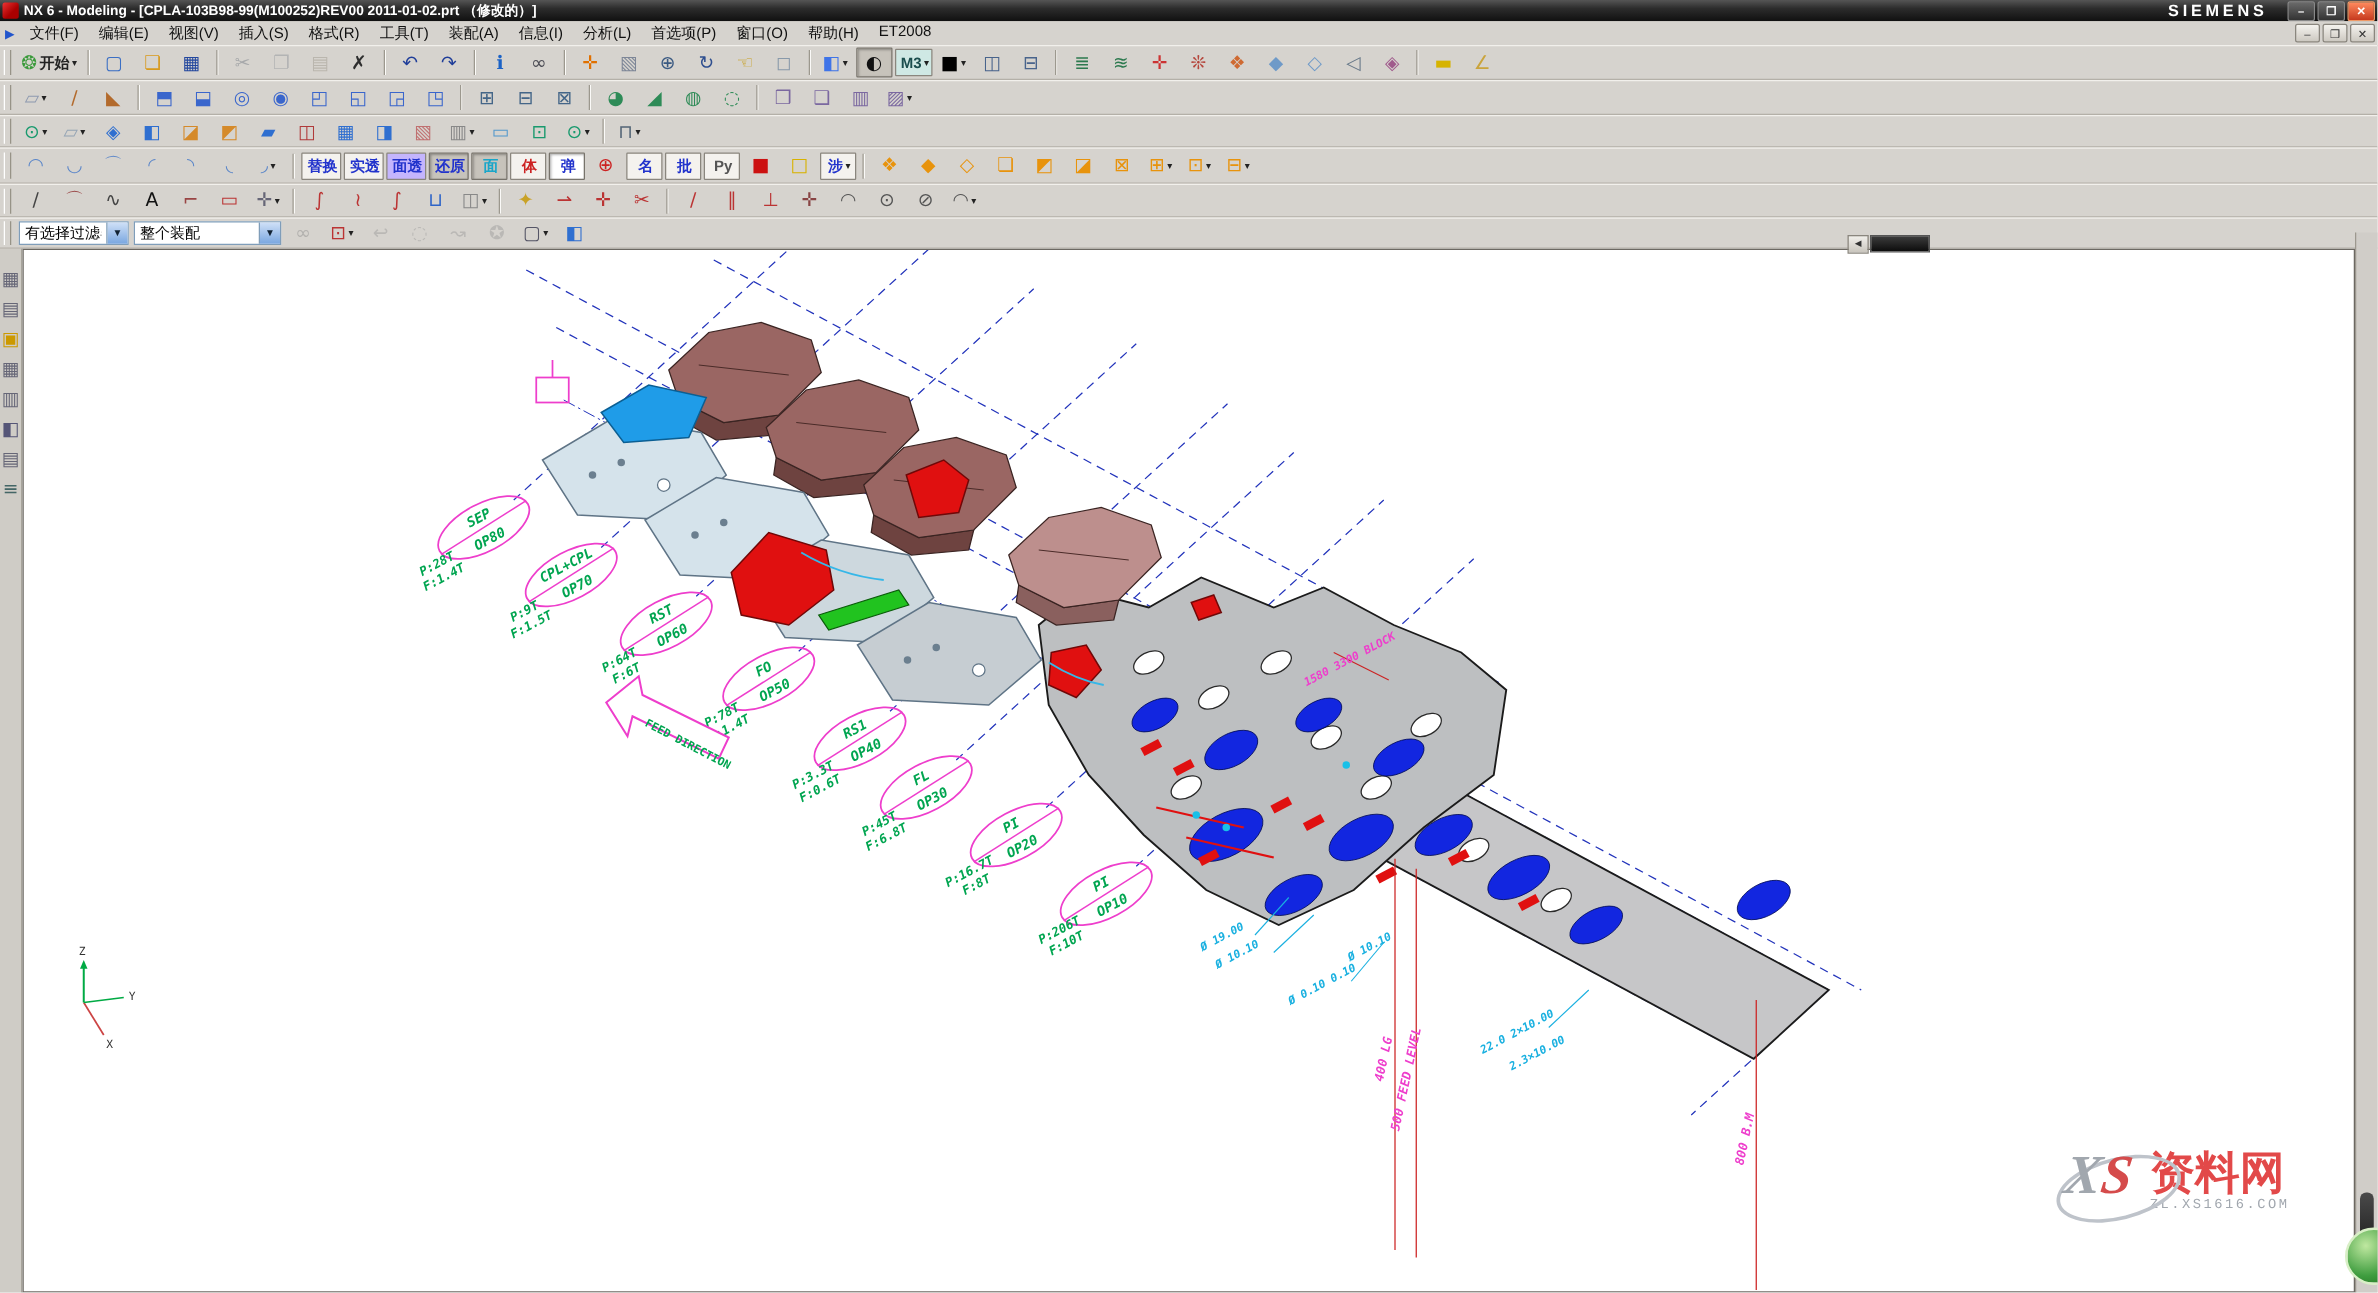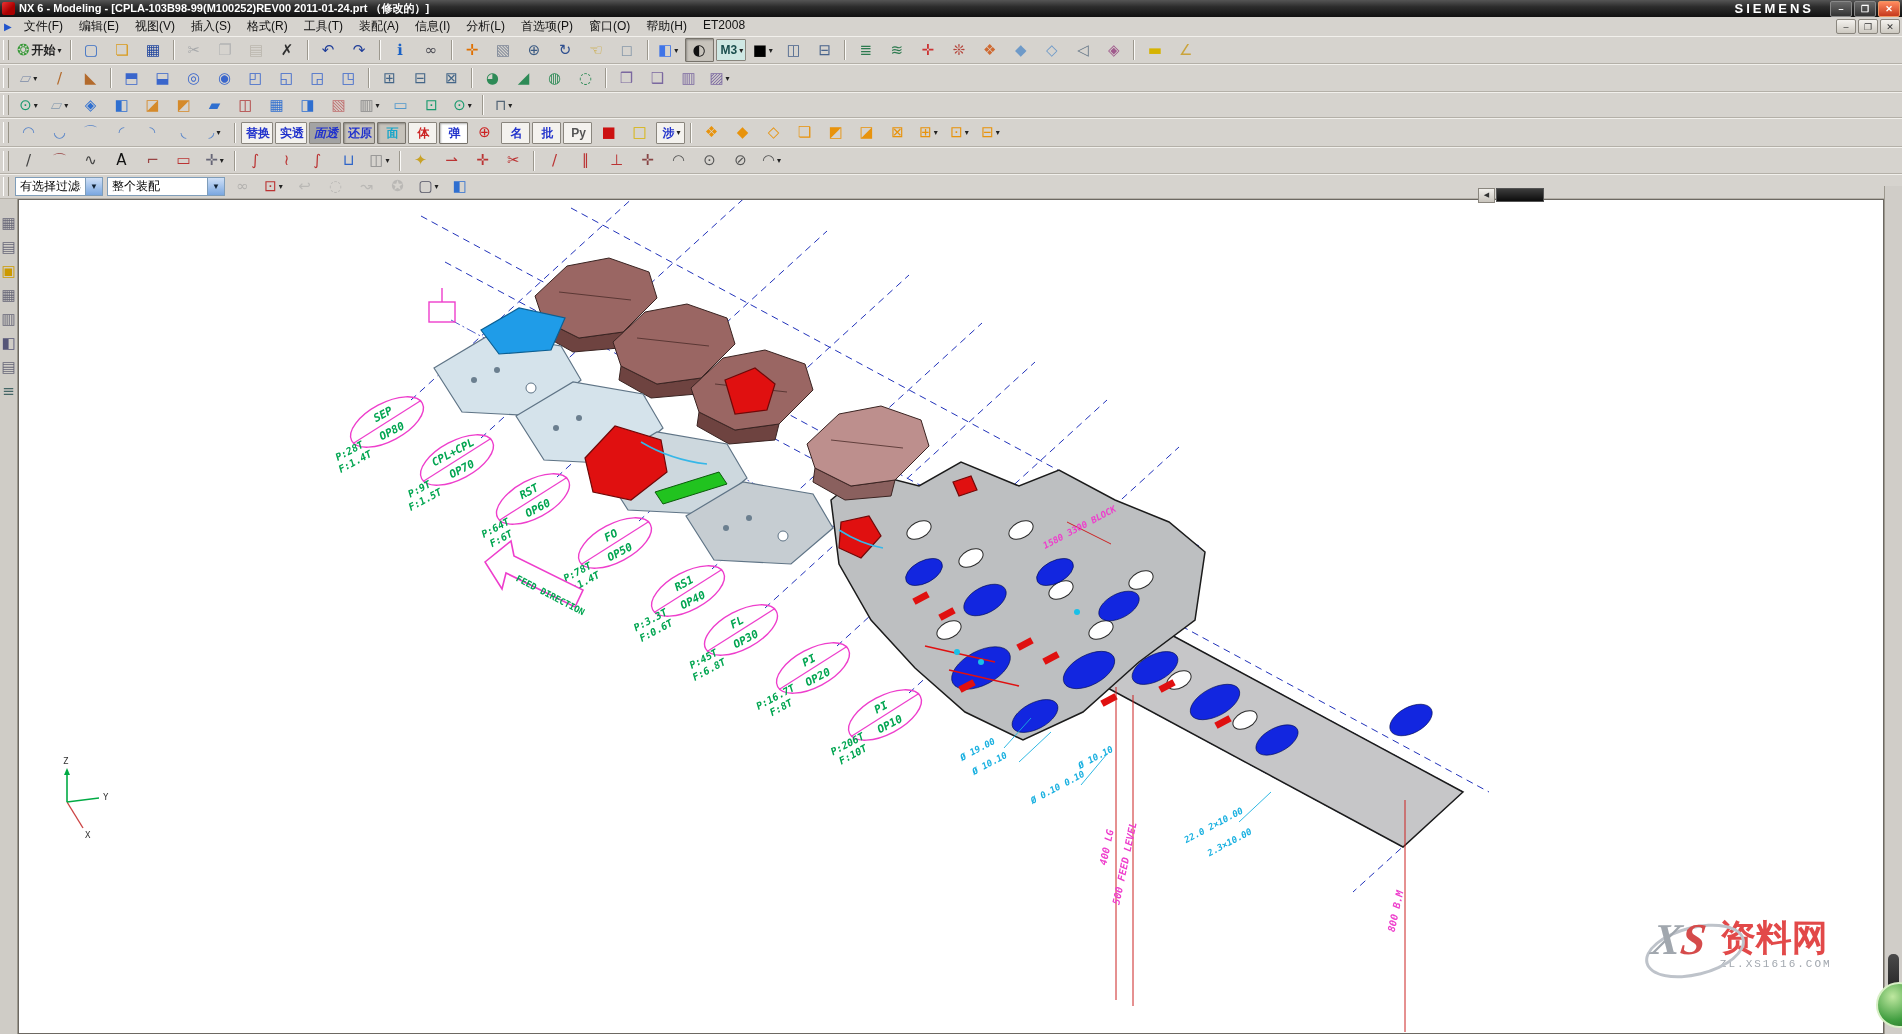--- a/index.html
+++ b/index.html
@@ -65,21 +65,21 @@
   .wm-name{font-size:36px;font-weight:bold;color:#e03a3a;line-height:1;text-shadow:1px 1px 0 #fff}
   .wm-url{font-size:11px;color:#9aa0a8;letter-spacing:2px;margin-top:2px;font-family:"Liberation Mono",monospace}
   .wm-ball{position:absolute;left:1876px;top:982px;width:42px;height:42px;border-radius:50%;z-index:7;
     background:radial-gradient(circle at 35% 30%,#bfe8a0,#3f9d3f 60%,#1e6a1e);border:2px solid #d8efc6}
 </style>
 </head>
 <body>
 
 <div class="titlebar">
   <div class="appicon"></div>
-  <span>NX 6 - Modeling - [CPLA-103B98-99(M100252)REV00 2011-01-24.prt （修改的）]</span>
+  <span>NX 6 - Modeling - [CPLA-103B98-99(M100252)REV00 2011-01-02.prt （修改的）]</span>
   <span class="brand">SIEMENS</span>
   <span class="winbtns">
     <span class="wbtn">–</span>
     <span class="wbtn">❐</span>
     <span class="wbtn close">✕</span>
   </span>
 </div>
 
 <div class="menubar">
   <span class="marrow">▶</span>
@@ -389,21 +389,21 @@
         <span class="g" style="color: rgb(91, 134, 201);">◞</span>
         <span class="caret">▾</span>
       </span>
       <span class="tsep"></span>
       <span class="tbtn txt" style="background: rgb(244, 242, 238);">
         <span class="tl" style="color: rgb(34, 51, 204);">替换</span>
       </span>
       <span class="tbtn txt" style="background: rgb(244, 242, 238);">
         <span class="tl" style="color: rgb(34, 51, 204);">实透</span>
       </span>
-      <span class="tbtn txt" style="background: #a3a3a3; font-style: italic;">
+      <span class="tbtn txt" style="background: #c4b5fd;">
         <span class="tl" style="color: rgb(34, 51, 204);">面透</span>
       </span>
       <span class="tbtn pressed txt">
         <span class="tl" style="color: rgb(34, 51, 204);">还原</span>
       </span>
       <span class="tbtn pressed txt">
         <span class="tl" style="color: rgb(25, 166, 201);">面</span>
       </span>
       <span class="tbtn txt" style="background: rgb(244, 242, 238);">
         <span class="tl" style="color: rgb(204, 34, 34);">体</span>

